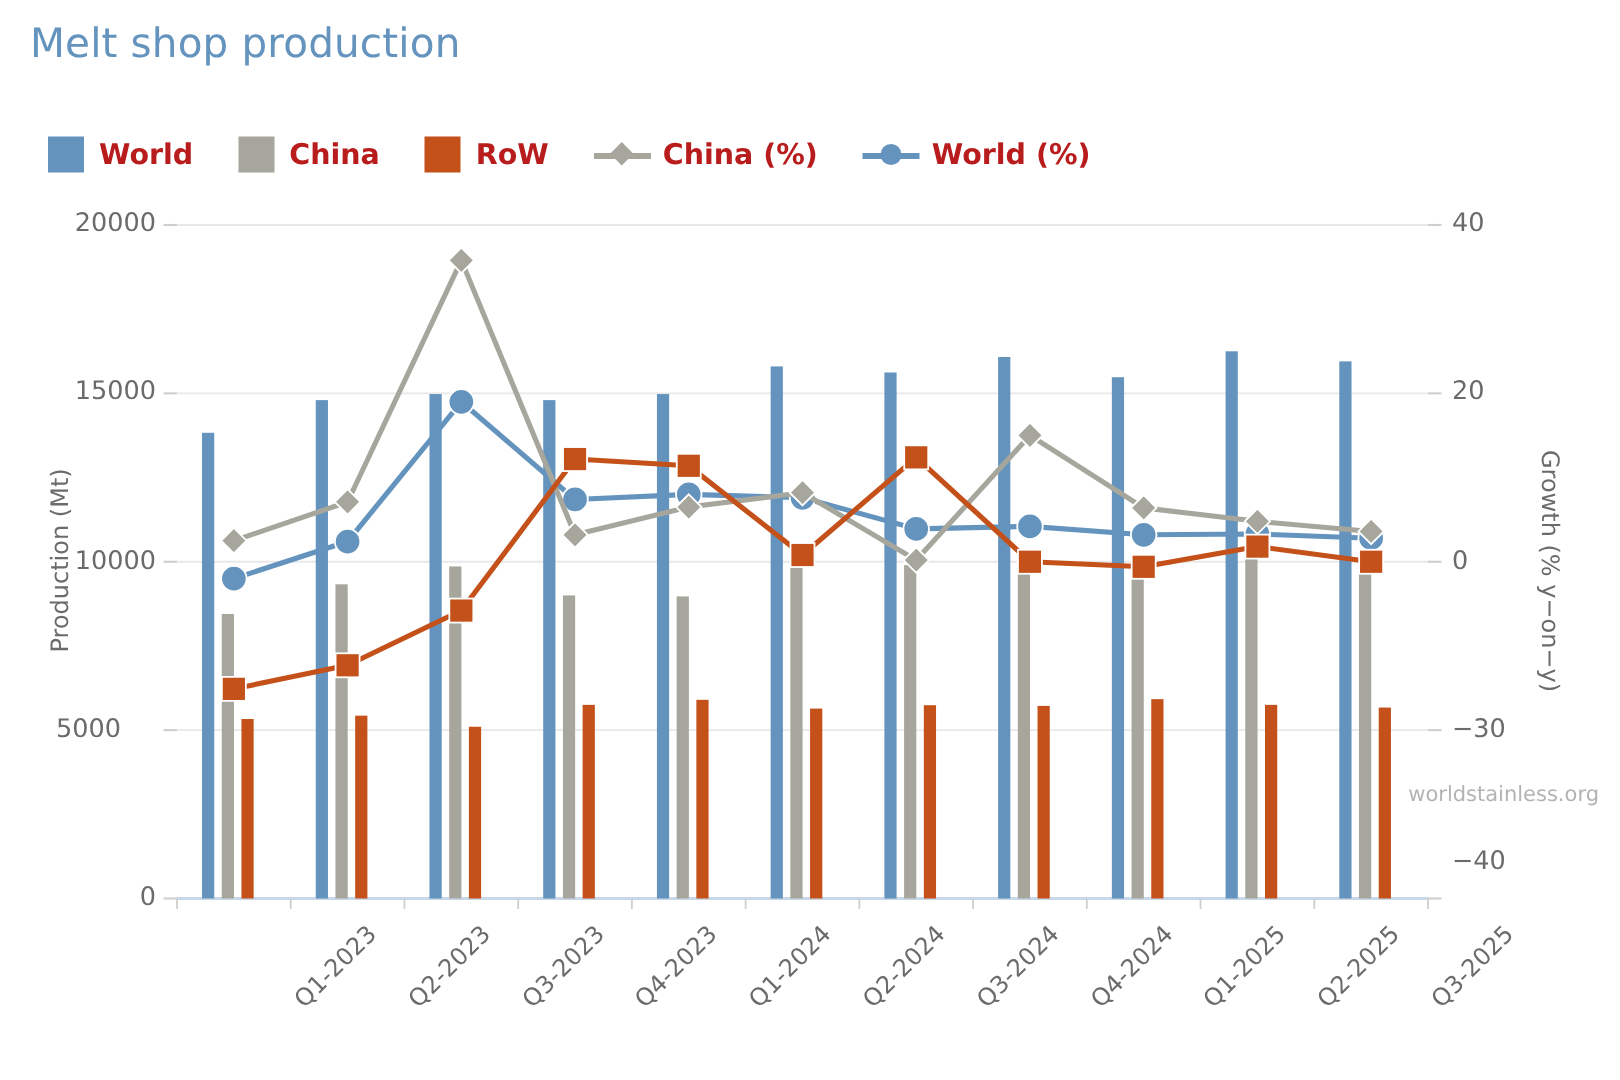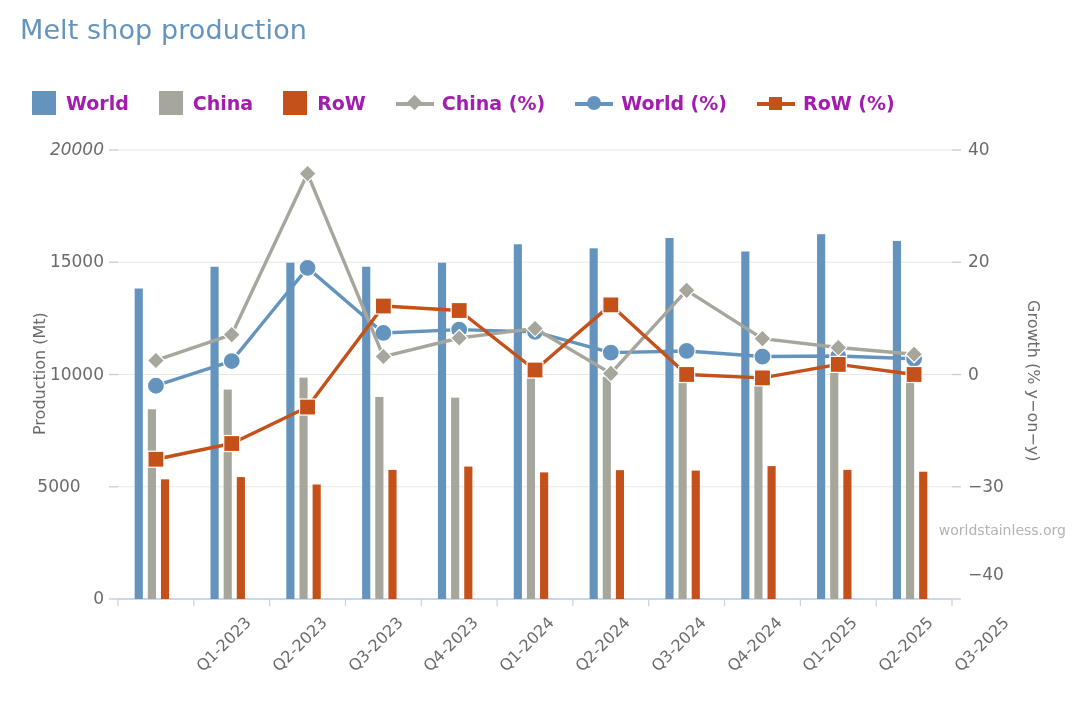--- a/index.html
+++ b/index.html
@@ -71,21 +71,21 @@
     top: 5px;
     width: 14px;
     height: 14px;
   }
   .mk-circle { border-radius: 50%; }
   .mk-diamond { transform: rotate(45deg); width: 11px !important; height: 11px !important; left: 13px !important; top: 6px !important; }
   .mk-square { width: 13px !important; height: 13px !important; left: 12px !important; top: 6px !important; }
   .legend-label {
     font-size: 19px;
     font-weight: bold;
-    color: #a21caf;
+    color: #b91c1c;
     font-family: "DejaVu Sans", sans-serif;
     white-space: nowrap;
   }
   #plot-wrap {
     position: absolute;
     left: 0;
     top: 0;
     width: 1080px;
     height: 720px;
   }
@@ -170,27 +170,20 @@
           <span class="lmark mk-diamond" style="background: rgb(166, 166, 156);"></span>
         </span>
         <span class="legend-label">China (%)</span>
       </div>
       <div class="legend-item">
         <span class="legend-line">
           <span class="lseg" style="background: rgb(100, 148, 190);"></span>
           <span class="lmark mk-circle" style="background: rgb(100, 148, 190);"></span>
         </span>
         <span class="legend-label">World (%)</span>
-      </div>
-      <div class="legend-item">
-        <span class="legend-line">
-          <span class="lseg" style="background: rgb(196, 81, 26);"></span>
-          <span class="lmark mk-square" style="background: rgb(196, 81, 26);"></span>
-        </span>
-        <span class="legend-label">RoW (%)</span>
       </div>
     </div>
 
   <svg id="plot-wrap" viewBox="0 0 1080 720" width="1080" height="720" xmlns="http://www.w3.org/2000/svg">
       <line x1="118" y1="599" x2="952" y2="599" stroke="#c8d8e8" stroke-width="2"></line>
       <line x1="118" y1="486.75" x2="952" y2="486.75" stroke="#e8e8e8" stroke-width="1.2"></line>
       <line x1="118" y1="374.5" x2="952" y2="374.5" stroke="#e8e8e8" stroke-width="1.2"></line>
       <line x1="118" y1="262.25" x2="952" y2="262.25" stroke="#e8e8e8" stroke-width="1.2"></line>
       <line x1="118" y1="150" x2="952" y2="150" stroke="#e8e8e8" stroke-width="1.2"></line>
       <line x1="109" y1="599" x2="118" y2="599" stroke="#cfcfcf" stroke-width="1.4"></line>
@@ -296,21 +289,21 @@
         <rect x="830.27" y="356.40" width="16" height="16" fill="#C4511A" stroke="#ffffff" stroke-width="1.2"></rect>
         <rect x="906.09" y="366.50" width="16" height="16" fill="#C4511A" stroke="#ffffff" stroke-width="1.2"></rect>
       </g>
     </svg>
 
   <div id="labels-layer">
       <div class="ytick-left" style="width: 90px; left: 14px; top: 588px;">0</div>
       <div class="ytick-left" style="width: 90px; left: 14px; top: 475.75px; text-align: center;">5000</div>
       <div class="ytick-left" style="width: 90px; left: 14px; top: 363.5px;">10000</div>
       <div class="ytick-left" style="width: 90px; left: 14px; top: 251.25px;">15000</div>
-      <div class="ytick-left" style="width: 90px; left: 14px; top: 139px; font-style: italic;">20000</div>
+      <div class="ytick-left" style="width: 90px; left: 14px; top: 139px;">20000</div>
       <div class="ytick-right" style="left: 968px; top: 564px;">−40</div>
       <div class="ytick-right" style="left: 968px; top: 475.75px;">−30</div>
       <div class="ytick-right" style="left: 968px; top: 363.5px;">0</div>
       <div class="ytick-right" style="left: 968px; top: 251.25px;">20</div>
       <div class="ytick-right" style="left: 968px; top: 139px;">40</div>
       <div class="xtick" style="left: 171.909px; top: 613px;">Q1‑2023</div>
       <div class="xtick" style="left: 247.727px; top: 613px;">Q2‑2023</div>
       <div class="xtick" style="left: 323.545px; top: 613px;">Q3‑2023</div>
       <div class="xtick" style="left: 399.364px; top: 613px;">Q4‑2023</div>
       <div class="xtick" style="left: 475.182px; top: 613px;">Q1‑2024</div>

